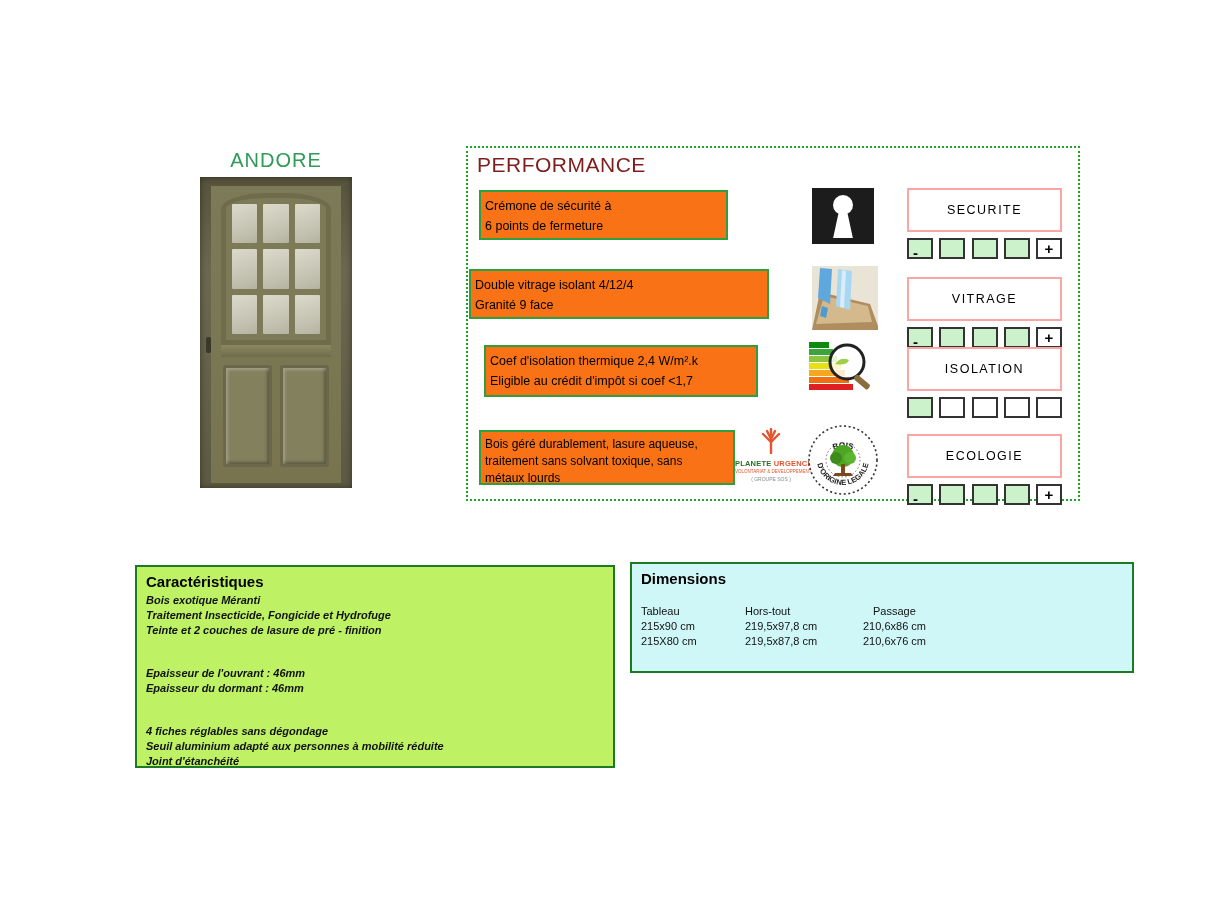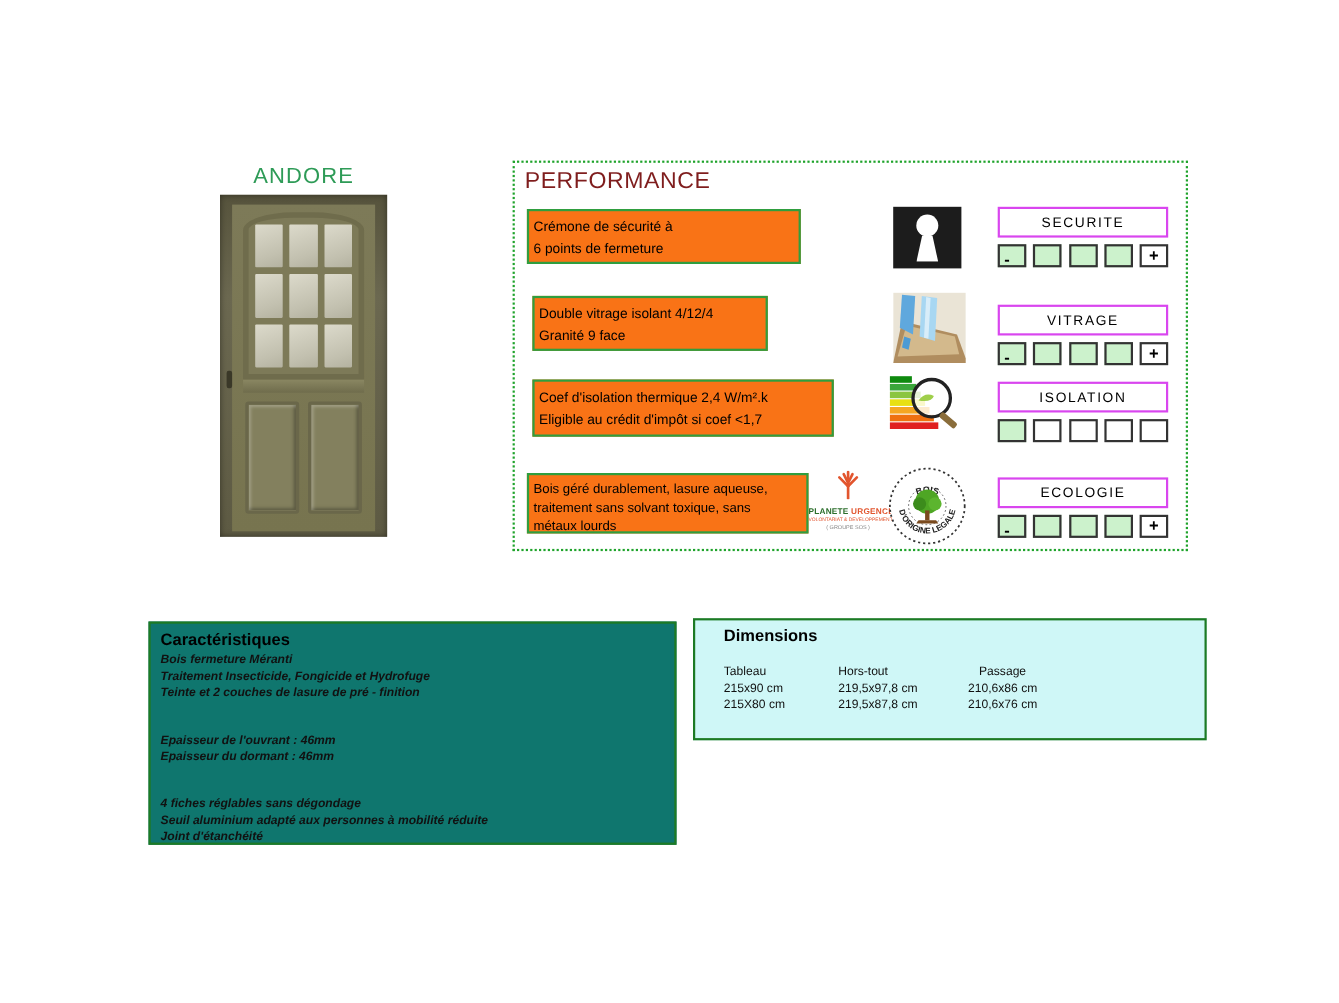--- a/index.html
+++ b/index.html
@@ -28,30 +28,30 @@
   .handle { position:absolute; left:6px; top:160px; width:5px; height:16px; background:#3a3828; border-radius:2px; }
 
   
   .performance { position:absolute; left:466px; top:146px; width:614px; height:355px;
     border:2px dotted #1FA32B; background:#fff; }
   .perf-title { position:absolute; left:9px; top:5px; font-size:21px; color:#7f1d1d; letter-spacing:.5px; }
 
   .spec-box { position:absolute; border:2px solid #2f9e3f; background:#f97316;
     font-size:12.5px; line-height:20px; padding:4px 4px 2px 4px; color:#000; }
   .spec-1 { left:11px; top:42px; width:249px; height:50px; }
-  .spec-2 { left:16px; top:121px; width:214px; height:50px; }
+  .spec-2 { left:1px; top:121px; width:300px; height:50px; }
   .spec-3 { left:16px; top:197px; width:274px; height:52px; }
   .spec-4 { left:11px; top:282px; width:256px; height:55px; font-size:12px; line-height:17px; }
 
   .rating { position:absolute; width:155px; }
   .rating-1 { left:439px; top:40px; }
   .rating-2 { left:439px; top:129px; }
   .rating-3 { left:439px; top:199px; }
   .rating-4 { left:439px; top:286px; }
-  .rating-label { width:155px; height:28px; border:2px solid #d946ef; background:#fff;
+  .rating-label { width:155px; height:44px; border:2px solid #fca5a5; background:#fff;
     display:flex; align-items:center; justify-content:center; font-size:12.5px; letter-spacing:1.5px; color:#000; }
   .cells { display:flex; justify-content:space-between; margin-top:6px; }
   .cell { position:relative; width:26px; height:21px; border:2px solid #333; background:#fff; }
   .cell.filled { background:#CCF2CC; }
   .cell .minus { position:absolute; left:4px; bottom:-4px; font-size:15px; font-weight:bold; color:#000; }
   .cell .plus { position:absolute; left:0; top:0; width:100%; height:100%;
     display:flex; align-items:center; justify-content:center; font-size:15px; font-weight:bold; color:#000; }
 
   
   .keyhole { position:absolute; left:344px; top:40px; width:62px; height:56px; background:#1c1c1c; }
@@ -65,28 +65,28 @@
 
   .pu-logo { position:absolute; left:267px; top:280px; width:72px; text-align:center; }
   .pu-name { font-size:7.5px; font-weight:bold; letter-spacing:.2px; margin-top:1px; white-space:nowrap; }
   .pu-name .g { color:#2b6e2b; } .pu-name .o { color:#e2552e; }
   .pu-sub { font-size:4.5px; color:#e2552e; margin-top:1px; white-space:nowrap; }
   .pu-sub2 { font-size:5px; color:#888; margin-top:2px; }
   .stamp { position:absolute; left:337px; top:274px; }
 
   
   .carac { position:absolute; left:135px; top:565px; width:480px; height:203px;
-    background:#0f766e; border:2px solid #1D7A24; padding:6px 9px; }
+    background:#bef264; border:2px solid #1D7A24; padding:6px 9px; }
   .carac-title { font-size:15px; font-weight:bold; color:#000; margin-bottom:3px; }
   .carac-line { font-size:11px; font-style:italic; font-weight:bold; line-height:15px; color:#111; }
   .carac-group { margin-bottom:28px; }
   .carac-group:last-child { margin-bottom:0; }
 
-  .dims { position:absolute; left:630px; top:562px; width:467px; height:111px;
-    background:#CFF7F7; border:2px solid #1D7A24; padding:6px 26px; }
+  .dims { position:absolute; left:630px; top:562px; width:504px; height:111px;
+    background:#CFF7F7; border:2px solid #1D7A24; padding:6px 9px; }
   .dims-title { font-size:15px; font-weight:bold; color:#000; }
   .dims-table { margin-top:18px; display:grid; grid-template-columns:96px 110px 140px;
     column-gap:8px; row-gap:3px; font-size:11px; color:#111; }
   .dims-head { font-size:11px; }
   .dims-table .c2, .dims-head.c2 { padding-left:0; }
   .dims-head.c3 { padding-left:10px; }
   .dims-cell.c3 { padding-left:0; }
 </style>
 </head>
 <body>
@@ -248,21 +248,21 @@
           <div class="cell">
             <span class="plus">+</span>
           </div>
         </div>
     </div>
   </div>
 
   <div class="carac">
     <div class="carac-title">Caractéristiques</div>
     <div class="carac-group">
-      <div class="carac-line">Bois fermeture Méranti</div>
+      <div class="carac-line">Bois exotique Méranti</div>
       <div class="carac-line">Traitement Insecticide, Fongicide et Hydrofuge</div>
       <div class="carac-line">Teinte et 2 couches de lasure de pré - finition</div>
     </div>
     <div class="carac-group">
       <div class="carac-line">Epaisseur de l'ouvrant : 46mm</div>
       <div class="carac-line">Epaisseur du dormant : 46mm</div>
     </div>
     <div class="carac-group">
       <div class="carac-line">4 fiches réglables sans dégondage</div>
       <div class="carac-line">Seuil aluminium adapté aux personnes à mobilité réduite</div>

